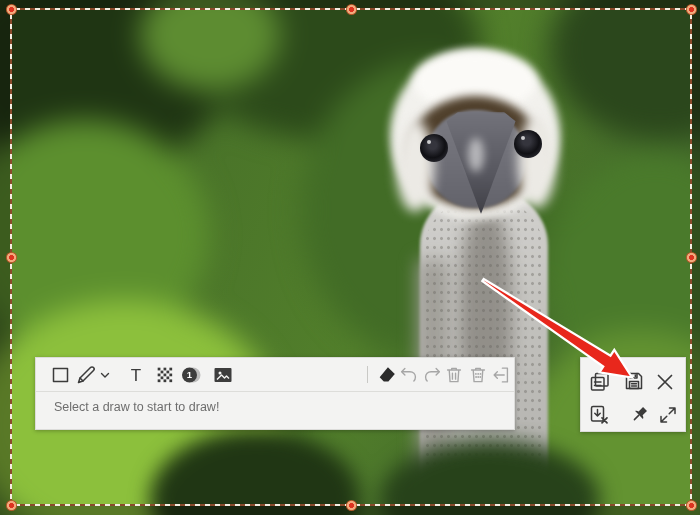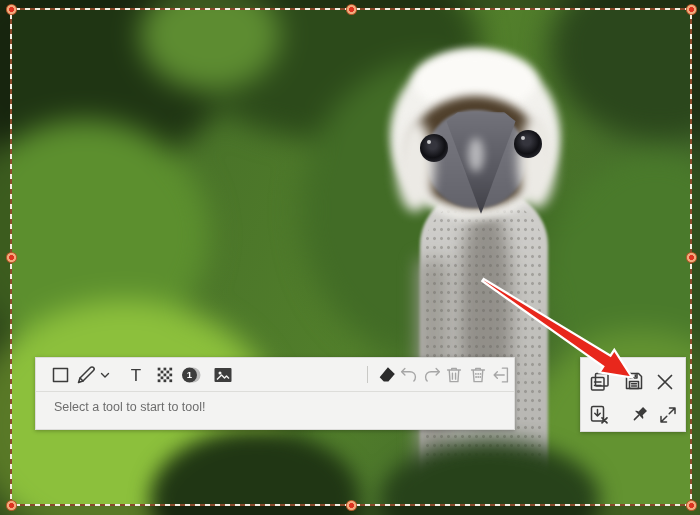--- a/index.html
+++ b/index.html
@@ -253,21 +253,21 @@
         </g>
         </svg>
     </button>
     <button class="tbtn" style="left:452px;">
       <svg class="ic" width="22" height="22" viewBox="0 0 24 24">
         <path class="stroke-d" d="M13.5 4.5 H19 v15 h-5.5 M15.5 12 H4.5 M8 8.5 L4.5 12 L8 15.5"></path>
         </svg>
     </button>
 
     <div class="toolbar-divider"></div>
-    <div class="message">Select a tool to start to tool!</div>
+    <div class="message">Select a draw to start to draw!</div>
   </div>
 
   <div class="abs panel action-panel">
     <button class="abtn" style="left:4px;top:9px;">
       <svg class="ic" width="24" height="24" viewBox="0 0 24 24">
         <rect class="stroke-a" x="7.5" y="3.5" width="12.5" height="12.5" rx="1"></rect>
         <rect class="stroke-a" x="3.5" y="7.5" width="12.5" height="12.5" rx="1" fill="#f3f3f2"></rect>
         <path class="stroke-a" d="M6.5 12h6.5 M6.5 15.5h6.5"></path>
         </svg>
     </button>

